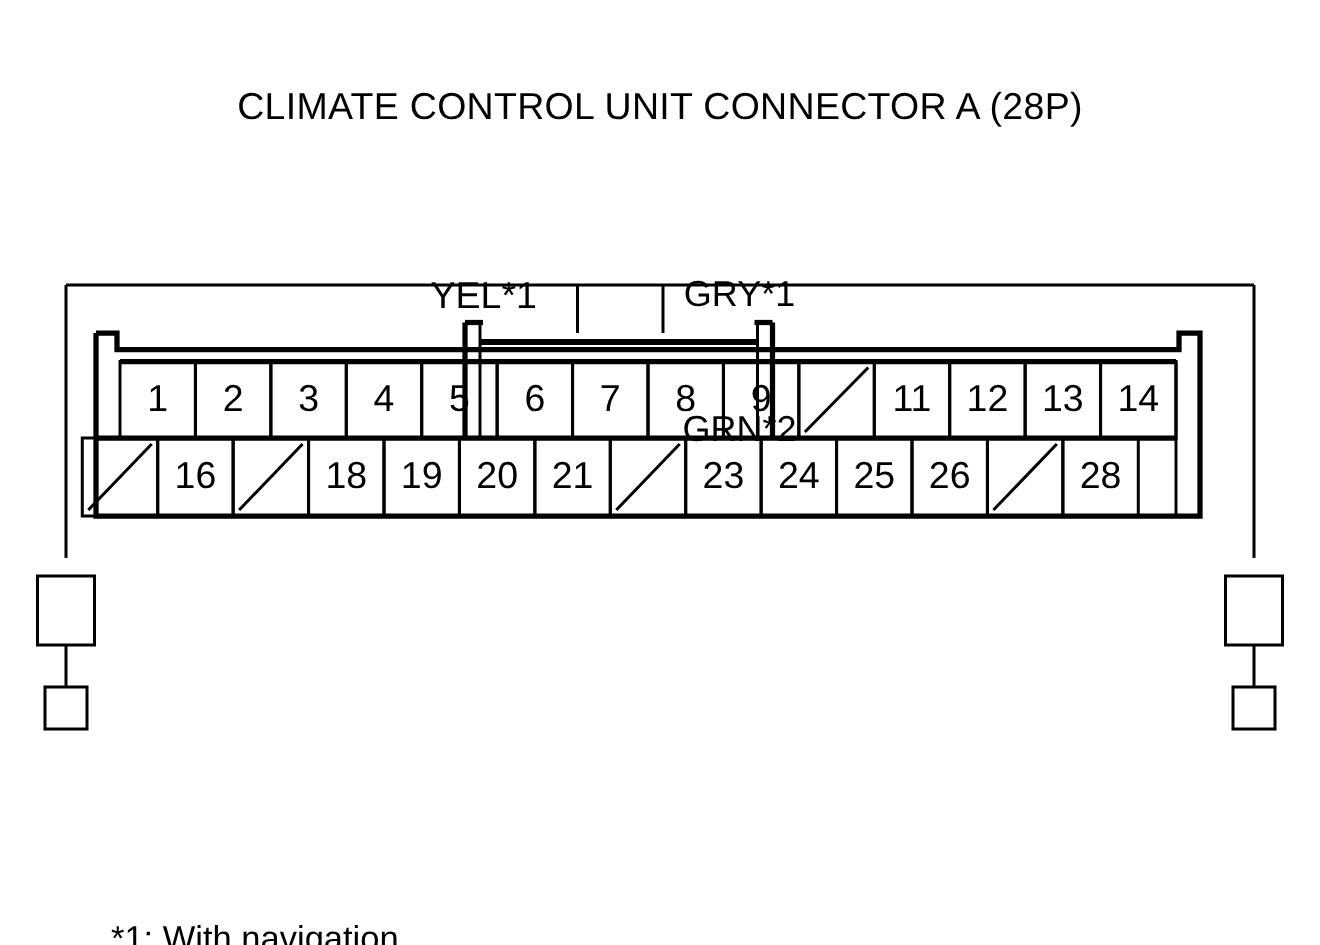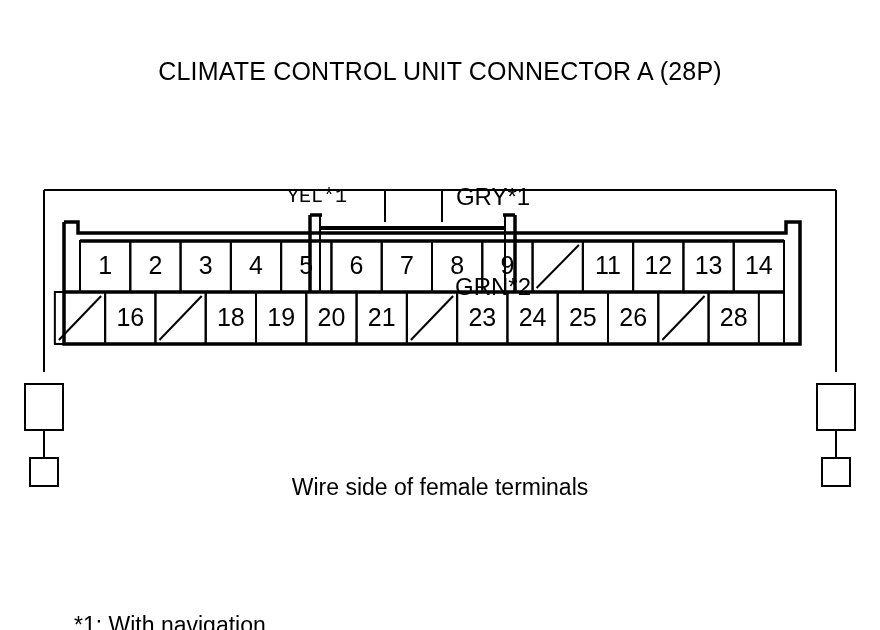--- a/index.html
+++ b/index.html
@@ -1,21 +1,21 @@
 <!DOCTYPE html>
 <html><head>
 <meta charset="utf-8">
 <style>
   html,body{margin:0;padding:0;background:#ffffff;}
   body{width:880px;height:630px;position:relative;overflow:hidden;
        font-family:"Liberation Sans",sans-serif;color:#000;}
   #stage{position:absolute;left:0;top:0;width:880px;height:458px;}
   .txt{position:absolute;white-space:pre;color:#000;}
   #title{left:0;top:57px;width:880px;text-align:center;font-size:25px;letter-spacing:.2px;}
-  #lblLeft{left:287px;top:122px;font-size:20px;line-height:30px;font-family:Liberation Mono, monospace;}
+  #lblLeft{left:287px;top:122px;font-size:25px;line-height:30px;}
   #lblRight{left:455px;top:122px;font-size:24px;line-height:30px;text-align:center;}
   #caption{left:0;top:474px;width:880px;text-align:center;font-size:23px;}
   #notes{left:74px;top:548px;font-size:23px;line-height:31px;}
   #notes div{white-space:pre;}
   svg{position:absolute;left:0;top:0;}
   .cellnum{font-family:"Liberation Sans",sans-serif;font-size:25px;fill:#000;
            text-anchor:middle;dominant-baseline:middle;}
 </style>
 </head>
 <body>
@@ -165,20 +165,19 @@
       </g>
       <g>
         <rect x="708.5714285714286" y="292" width="50.285714285714285" height="52" fill="none" stroke="#000000" stroke-width="2"></rect>
         <text x="733.7142857142857" y="319" class="cellnum">28</text>
       </g>
       <line x1="64" y1="292" x2="64" y2="344" stroke="#000000" stroke-width="2"></line>
       <line x1="784" y1="241" x2="784" y2="292" stroke="#000000" stroke-width="2"></line>
       <line x1="784" y1="292" x2="784" y2="344" stroke="#000000" stroke-width="2"></line>
     </svg>
 
-  <div class="txt" id="caption">Wire side of female terminals</div>
 
   <div class="txt" id="notes">
     <div>*1: With navigation</div>
     
   </div>
 
 </div>
 
 </body></html>

